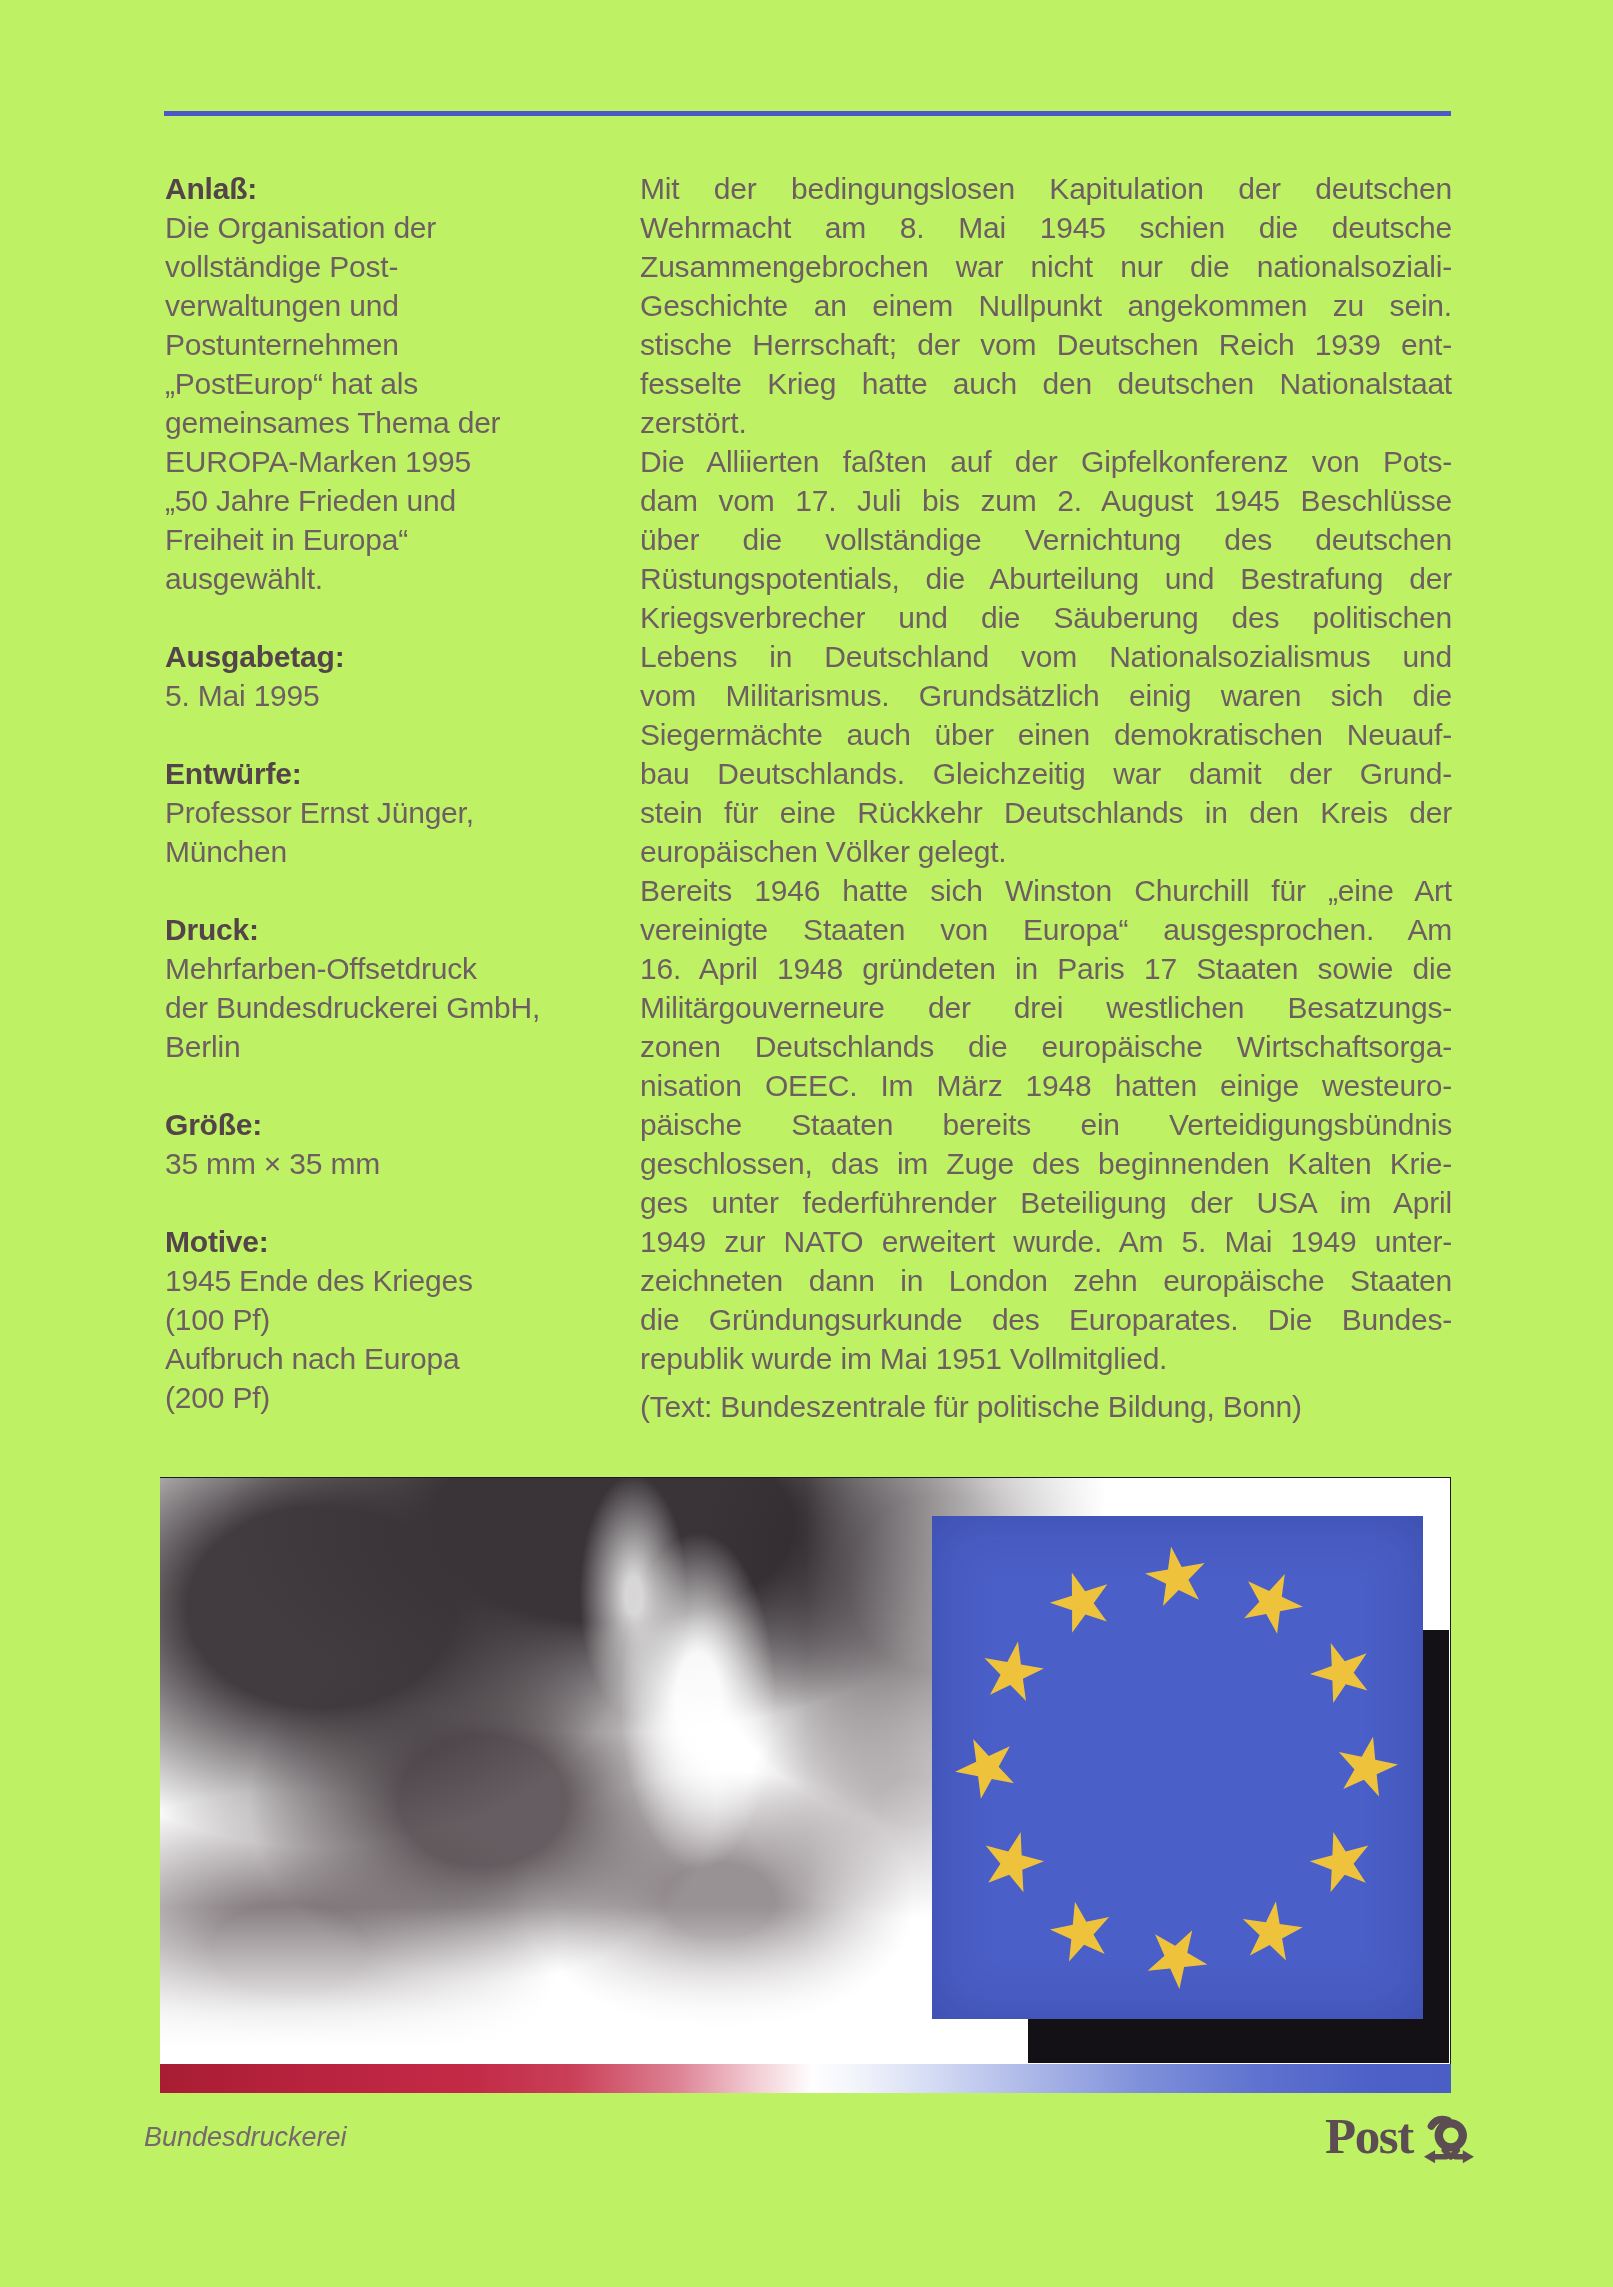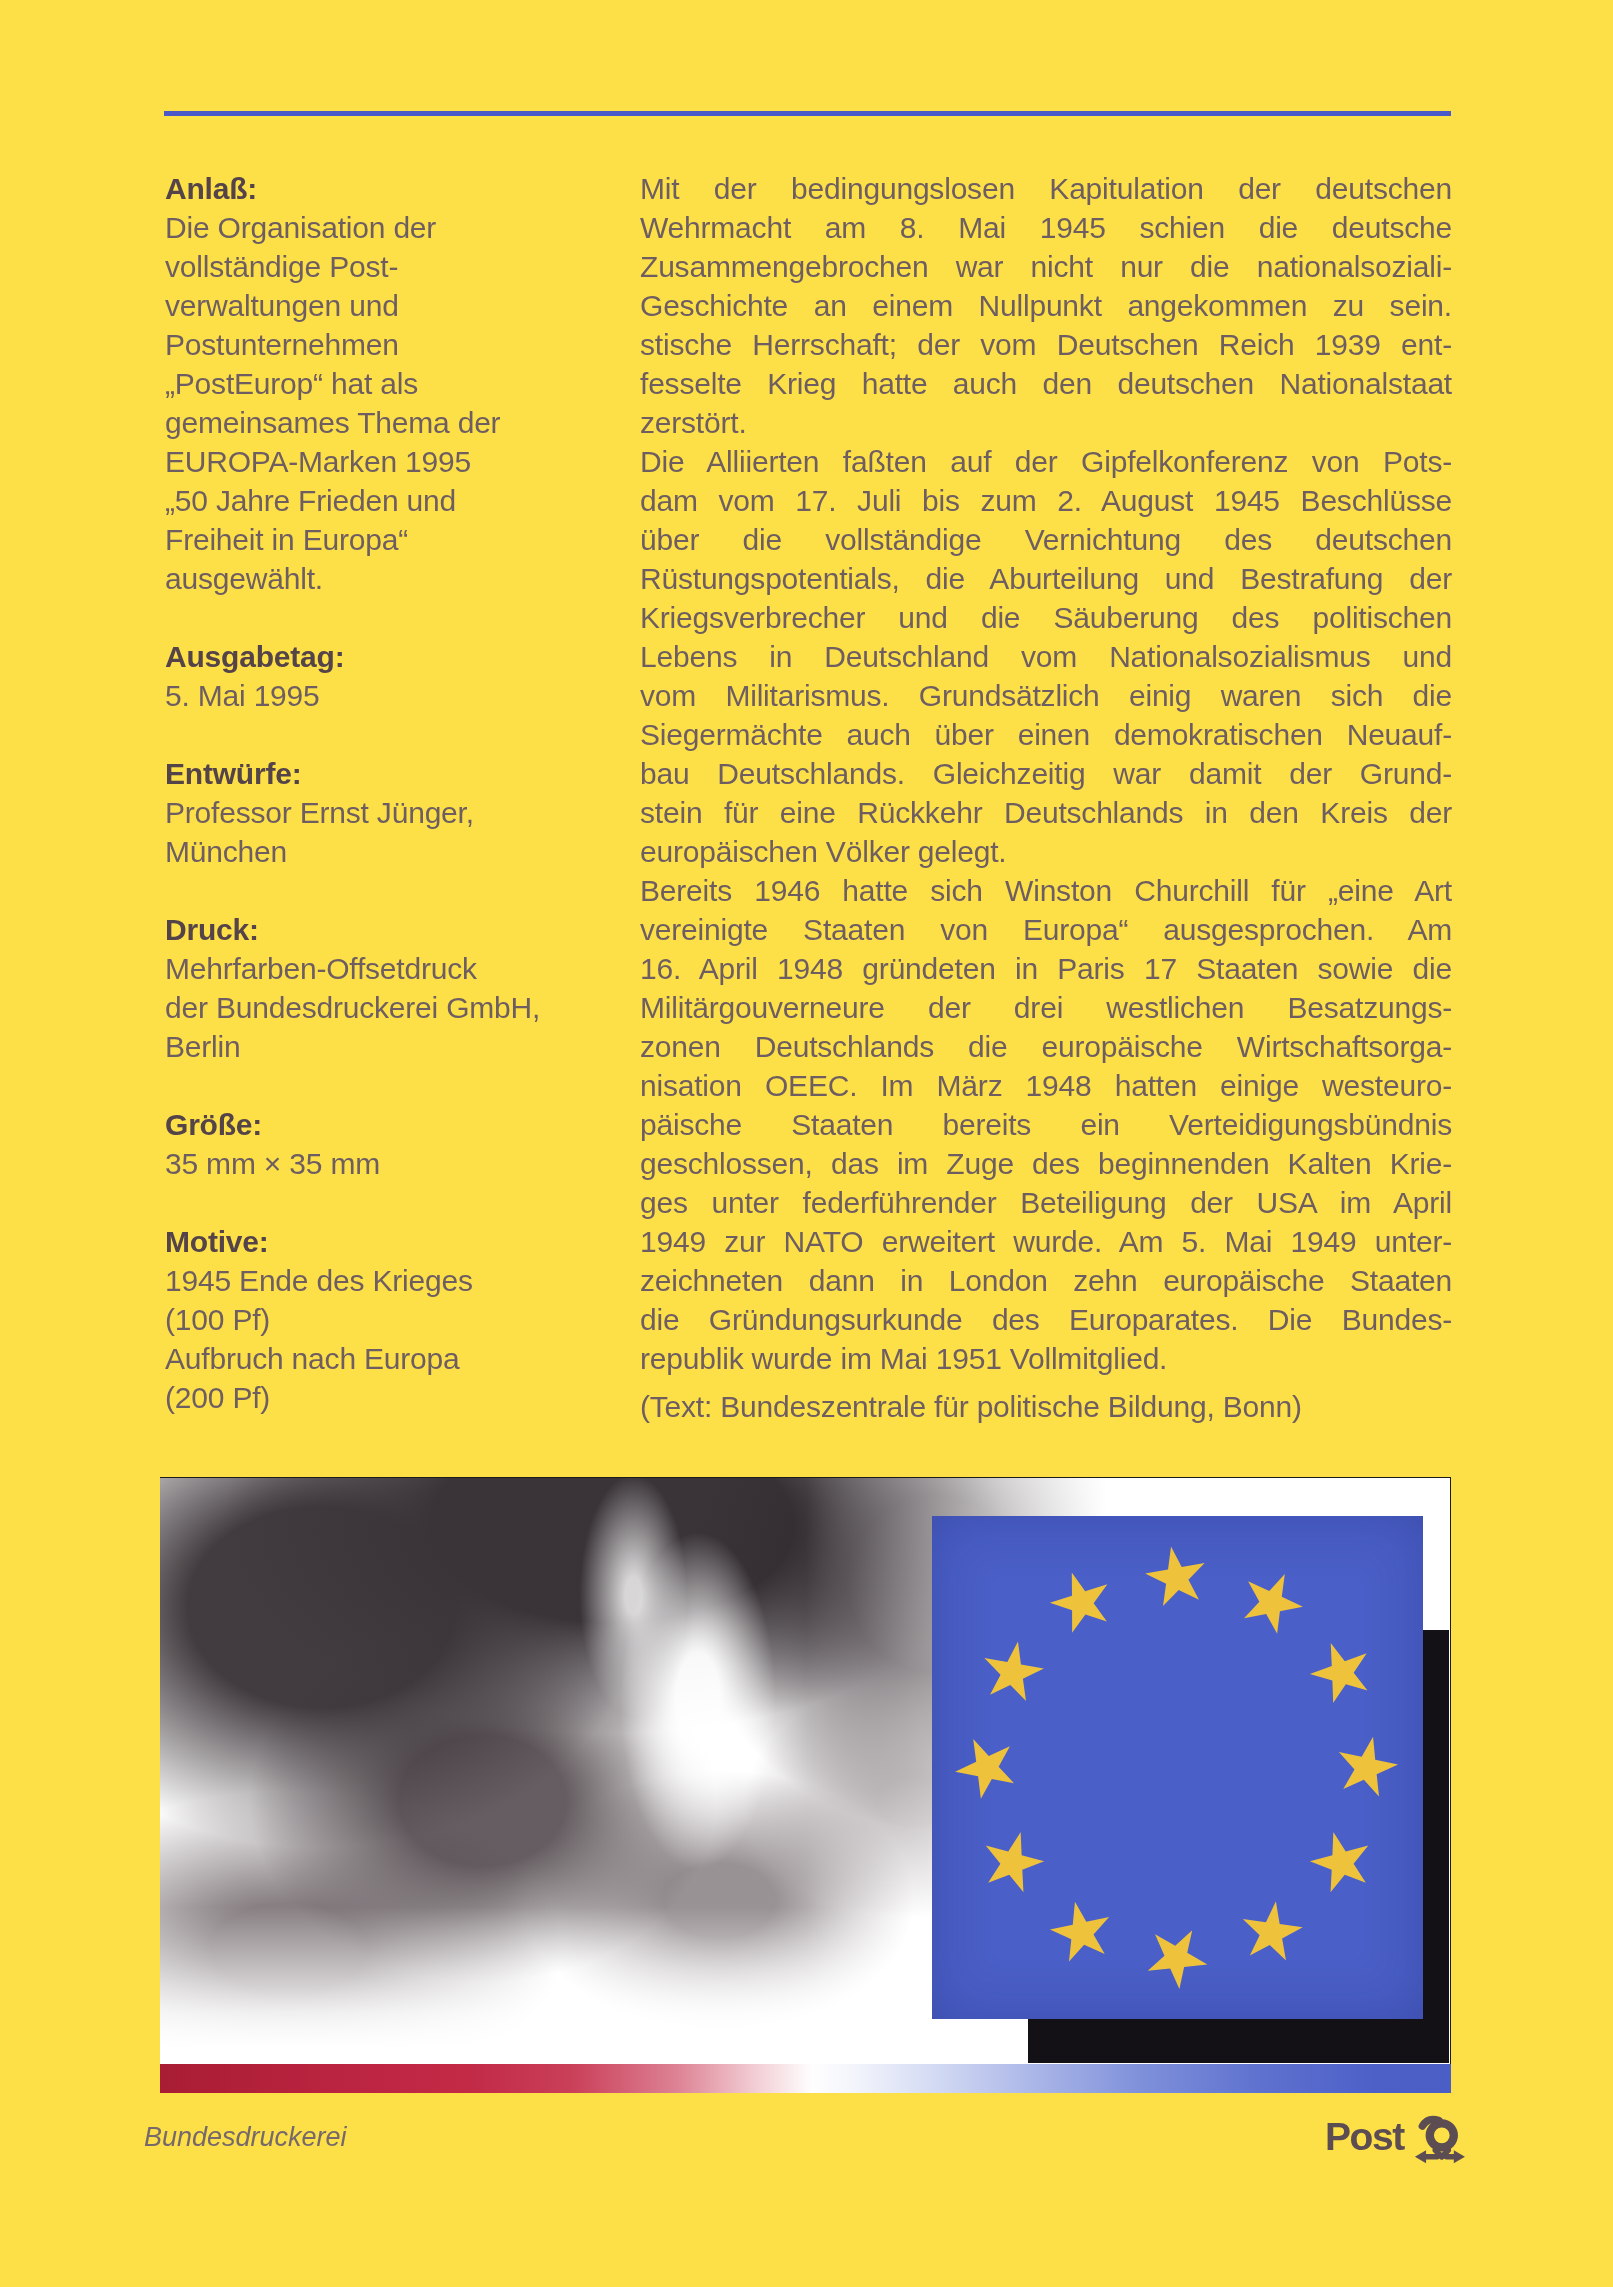--- a/index.html
+++ b/index.html
@@ -1,18 +1,18 @@
 <!DOCTYPE html>
 <html style="font-size:15px"><head>
 <meta charset="utf-8">
 <style>
   html,body{margin:0;padding:0;background:#e8e8e8;}
   .sheet{
     position:relative;width:1614px;height:2287px;margin:0 auto;
-    background:#fde047;overflow:hidden;
+    background:#bef264;overflow:hidden;
     font-family:"Liberation Sans","DejaVu Sans",sans-serif;
     color:#6e5e62;
   }
   .top-rule{position:absolute;left:164px;top:111px;width:1287px;height:4.6px;}
   
   .col-left{position:absolute;left:165px;top:169px;width:399px;
     font-size:30px;line-height:39px;letter-spacing:-0.2px;}
   .col-left .sec.gap{margin-top:39px;}
   .col-left .h{font-weight:bold;color:#544349;}
   .col-right{position:absolute;left:640px;top:169px;width:812px;
@@ -45,21 +45,21 @@
     box-shadow:inset 0 0 56px rgba(20,25,90,.25);}
   .star{position:absolute;width:63px;height:63px;
     clip-path:polygon(50% 0%,61% 35%,98% 35%,68% 57%,79% 91%,50% 70%,21% 91%,32% 57%,2% 35%,39% 35%);}
   
   .grad-bar{position:absolute;left:160px;top:2064px;width:1291px;height:29px;
     background:linear-gradient(90deg,#a81d33 0%,#bb2440 14%,#c22a46 24%,#ca4059 32%,#dd8294 40%,
       #f2ccd3 46%,#fefefe 50.5%,#f2f4fb 54%,#d3daf3 60%,#a9b5e7 68%,#7f90da 76%,#5f72cf 85%,#4d60c8 94%,#4a5ec6 100%);}
   
   .footer-left{position:absolute;left:144px;top:2122px;font-size:27px;color:#77696b;letter-spacing:0;font-style:italic;}
   .footer-right{position:absolute;left:1325px;top:2117px;display:flex;align-items:flex-start;}
-  .post-word{font-size:39px;font-weight:bold;color:#5c4d52;letter-spacing:-1.4px;line-height:39px;}
+  .post-word{font-size:51px;font-weight:bold;color:#5c4d52;letter-spacing:-1.4px;line-height:39px;font-family:Liberation Serif, serif;}
   .posthorn{margin-left:7.4px;margin-top:-1.9px;}
 </style>
 </head>
 <body>
 
 <div class="sheet">
 
   <div class="top-rule" style="background: rgb(75, 88, 199);"></div>
 
   <div class="col-left" id="leftCol">

